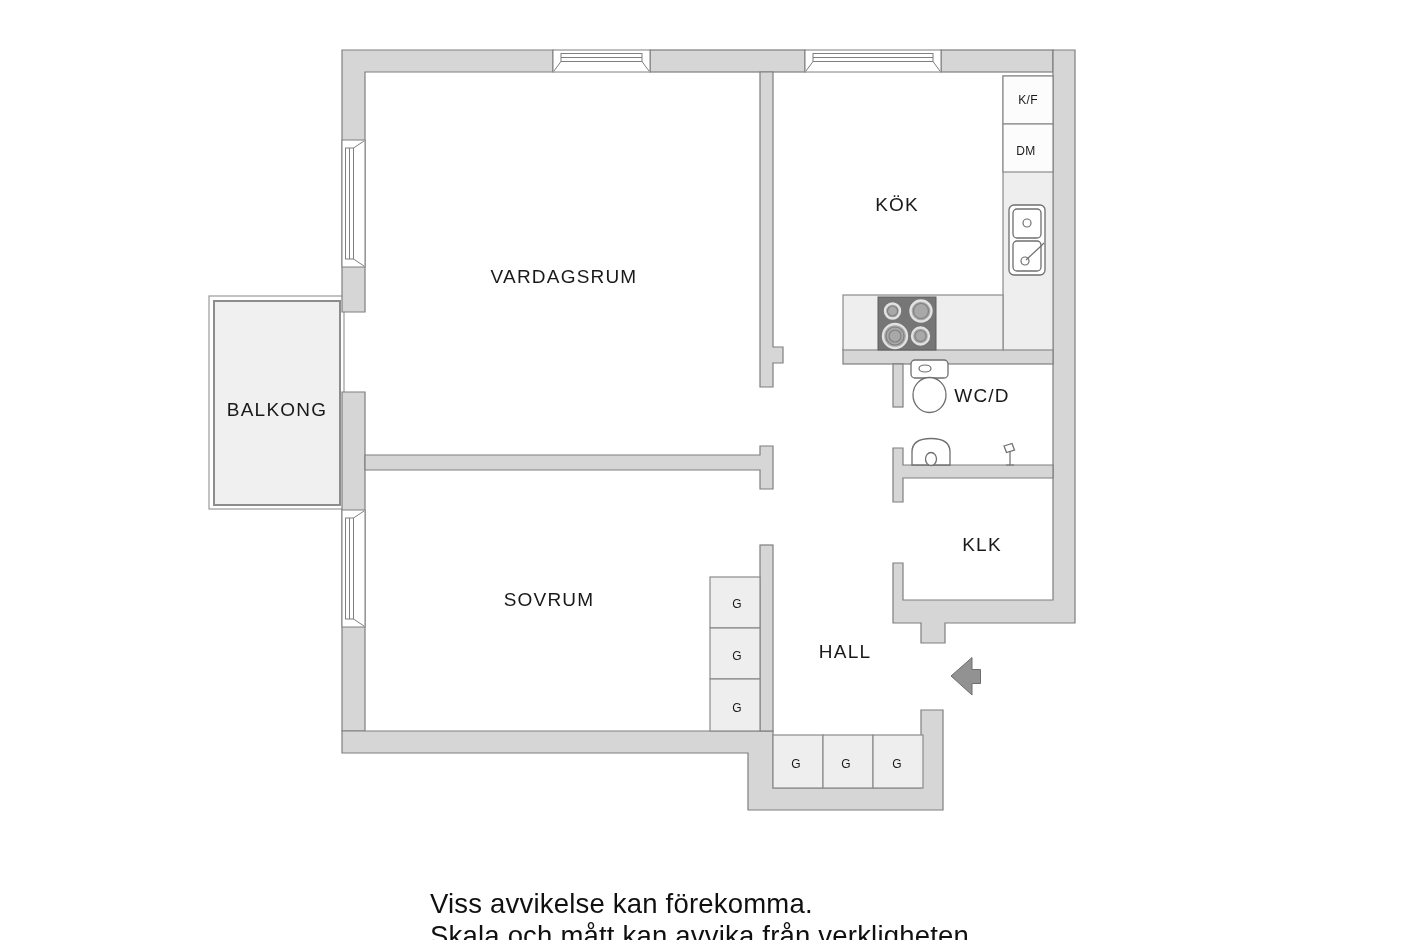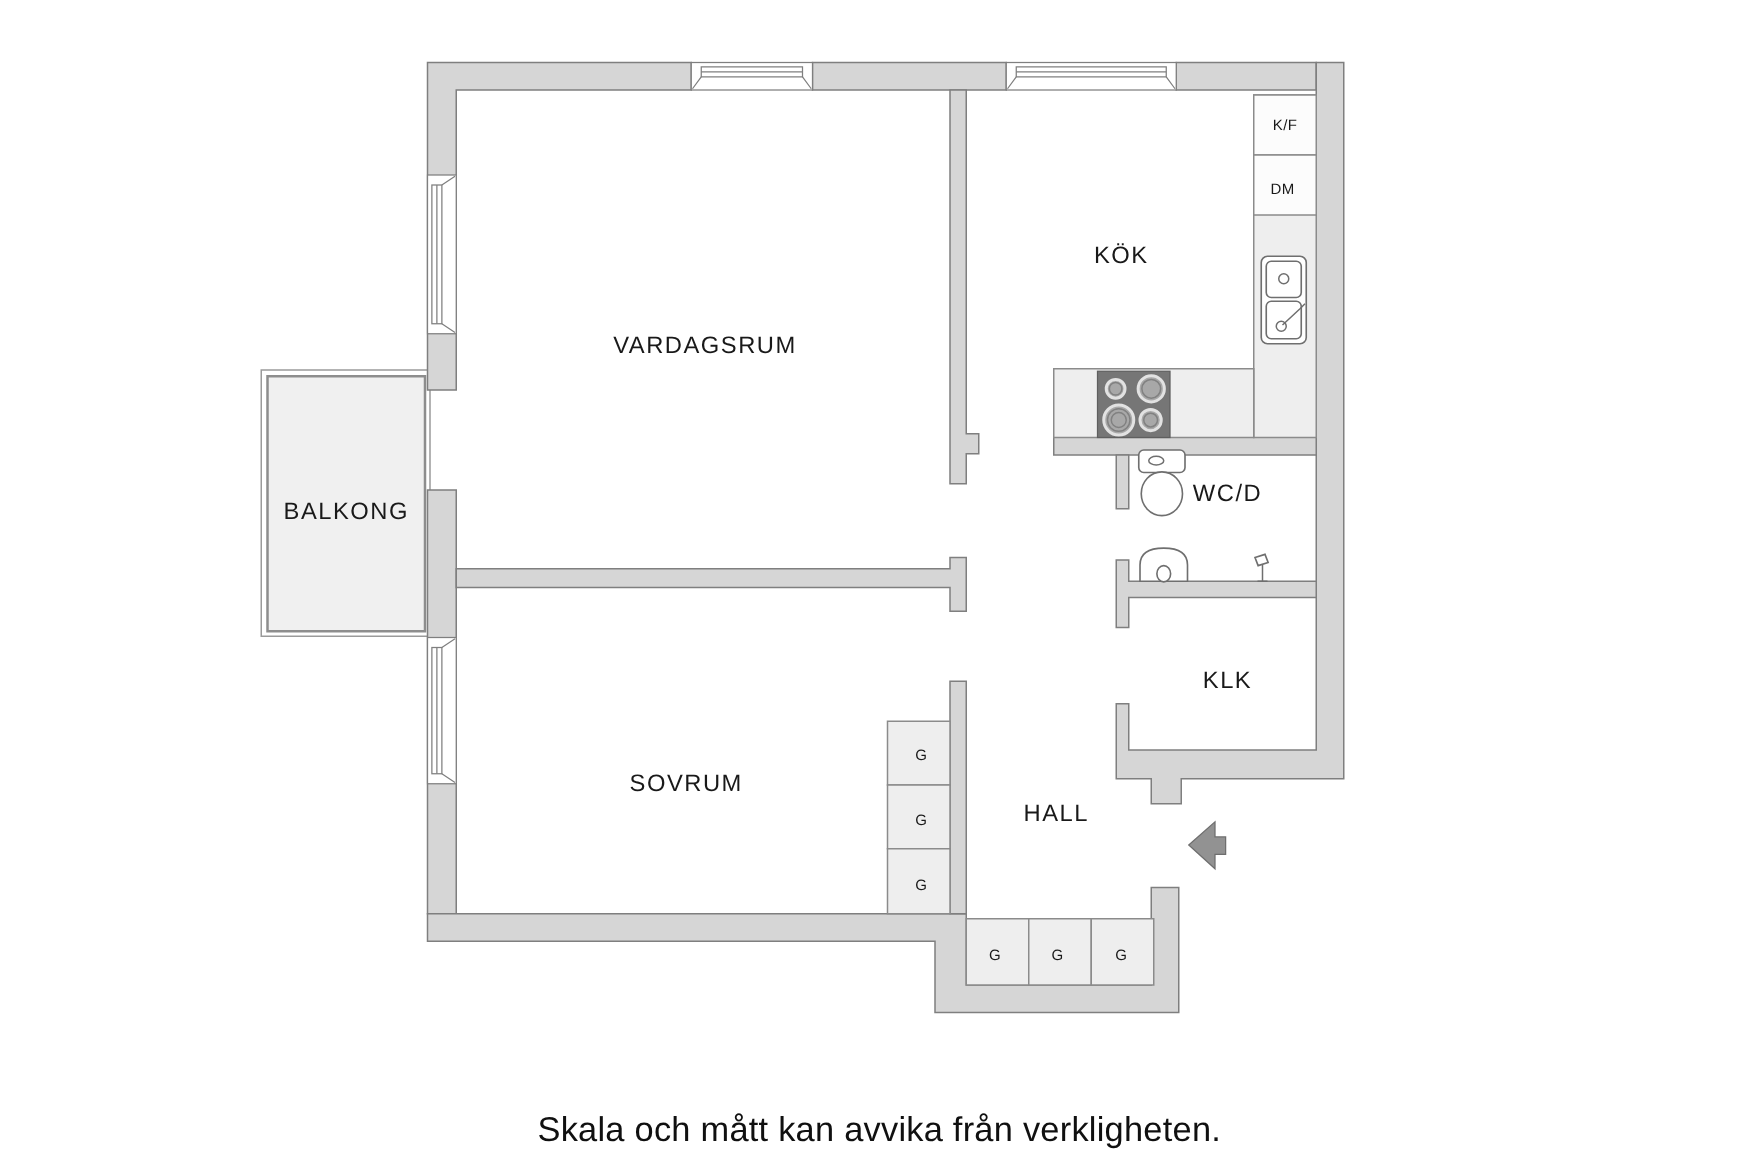--- a/index.html
+++ b/index.html
@@ -127,32 +127,33 @@
     <rect class="fixture" x="773" y="735" width="50" height="53"></rect>
     <rect class="fixture" x="823" y="735" width="50" height="53"></rect>
     <rect class="fixture" x="873" y="735" width="50" height="53"></rect>
 
     <path class="arrow" d="M951,676 L972,657.5 V669.5 H980.5 V683.5 H972 V695 Z"></path>
   </svg>
 
   <div class="plan-label" style="left:564px;top:277px">VARDAGSRUM</div>
   <div class="plan-label" style="left:897px;top:205px">KÖK</div>
   <div class="plan-label" style="left:277px;top:410px">BALKONG</div>
-  <div class="plan-label" style="left:549px;top:628px">SOVRUM</div>
+  <div class="plan-label" style="left:549px;top:600px">SOVRUM</div>
   <div class="plan-label" style="left:982px;top:396px">WC/D</div>
   <div class="plan-label" style="left:982px;top:545px">KLK</div>
   <div class="plan-label" style="left:845px;top:652px">HALL</div>
 
   <div class="small-label" style="left:1028px;top:100px">K/F</div>
   <div class="small-label" style="left:1026px;top:151px">DM</div>
 
   <div class="small-label" style="left:737px;top:604px">G</div>
   <div class="small-label" style="left:737px;top:656px">G</div>
   <div class="small-label" style="left:737px;top:708px">G</div>
   <div class="small-label" style="left:796px;top:764px">G</div>
   <div class="small-label" style="left:846px;top:764px">G</div>
   <div class="small-label" style="left:897px;top:764px">G</div>
 
   <div class="disclaimer">
+    <div>Viss avvikelse kan förekomma.</div>
     <div>Skala och mått kan avvika från verkligheten.</div>
   </div>
 
 </div>
 
 </body></html>

